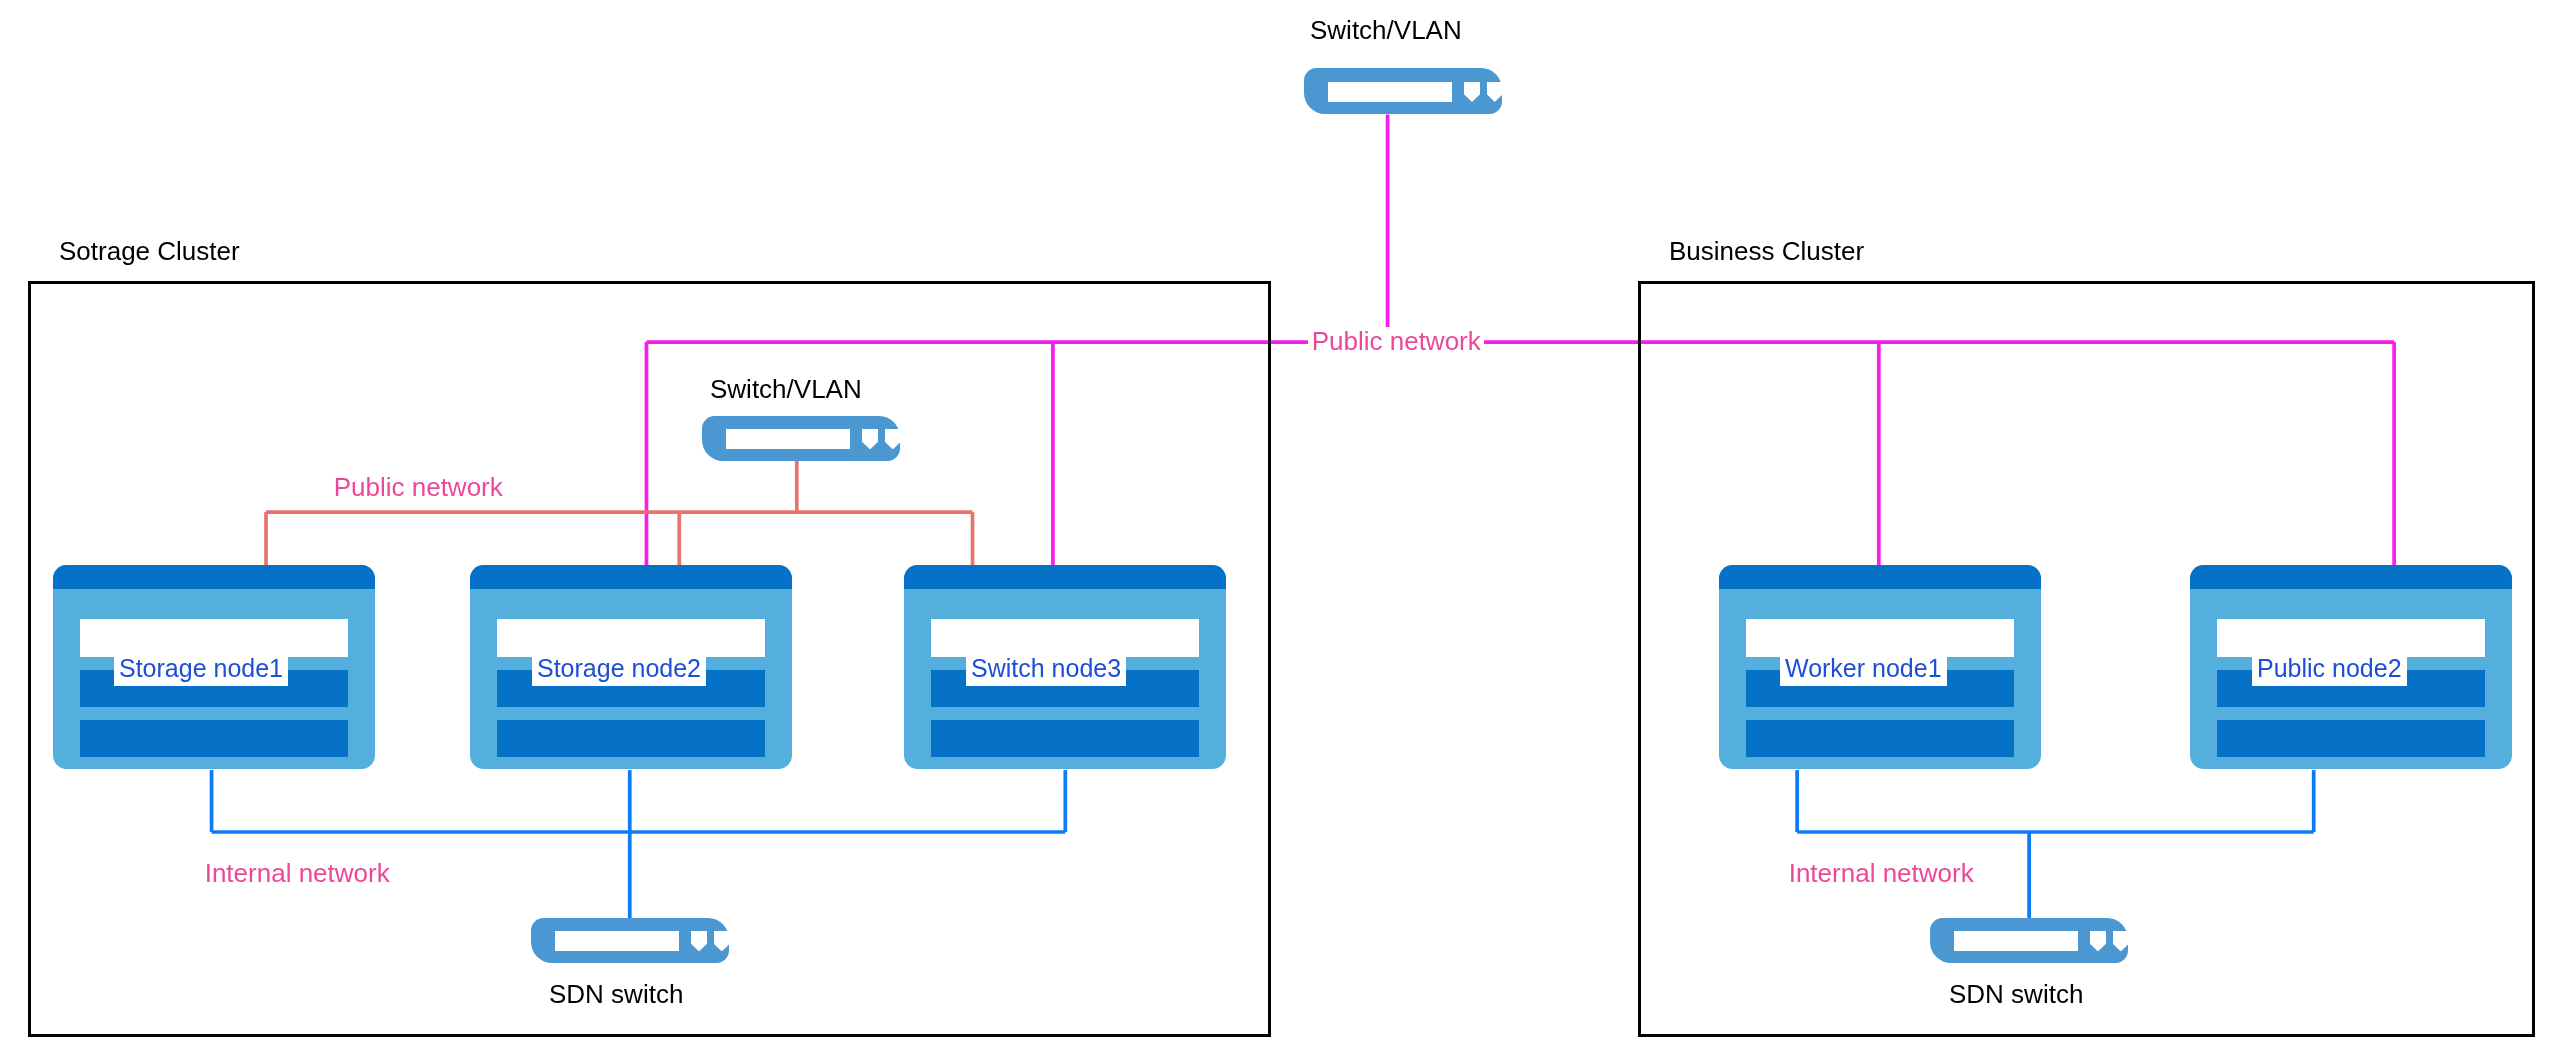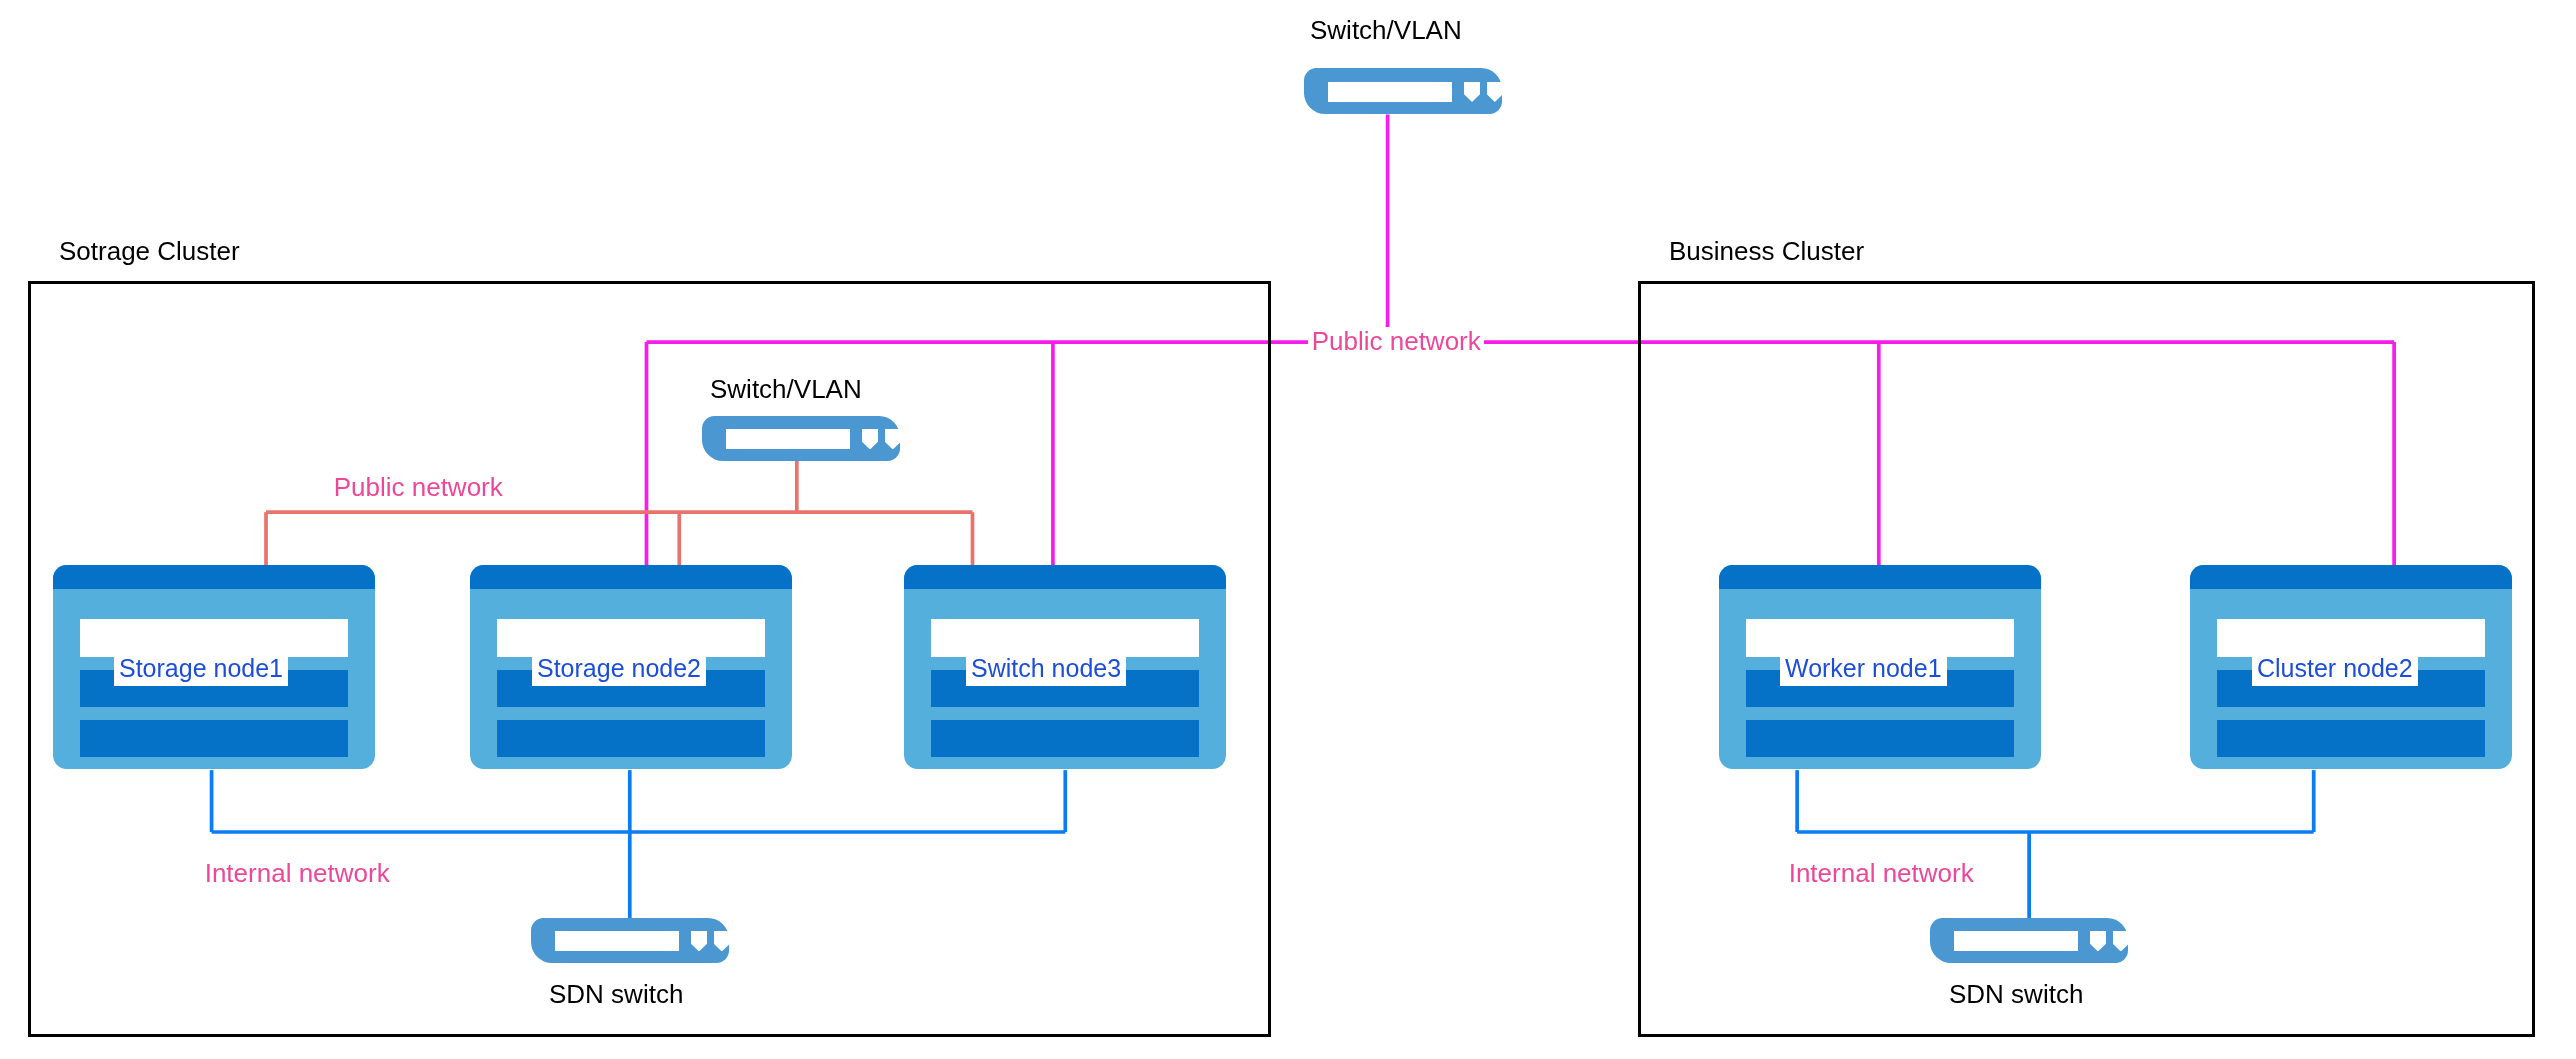--- a/index.html
+++ b/index.html
@@ -154,21 +154,21 @@
     <div class="slot" style="top:155px;height:37px;"></div>
   </div>
   <div class="node-label" style="left:1780px;top:651px;">Worker node1</div>
 
   <div class="node" style="left:2190px;top:565px;width:322px;height:204px;">
     <div class="cap"></div>
     <div class="slot white" style="top:54px;height:38px;"></div>
     <div class="slot" style="top:105px;height:37px;"></div>
     <div class="slot" style="top:155px;height:37px;"></div>
   </div>
-  <div class="node-label" style="left:2252px;top:651px;">Cluster node2</div>
+  <div class="node-label" style="left:2252px;top:651px;">Public node2</div>
 
   <div class="wire-label" style="left:1785px;top:859px;">Internal network</div>
 
   <div class="swicon" style="left:1930px;top:918px;width:198px;height:45px;">
     <div class="bar" style="left:23.5px;top:13px;width:124px;height:20px;"></div>
     <div class="ports" style="left:160px;top:13px;">
       <div class="port"></div>
       <div class="port"></div>
       <div class="port"></div>
     </div>

